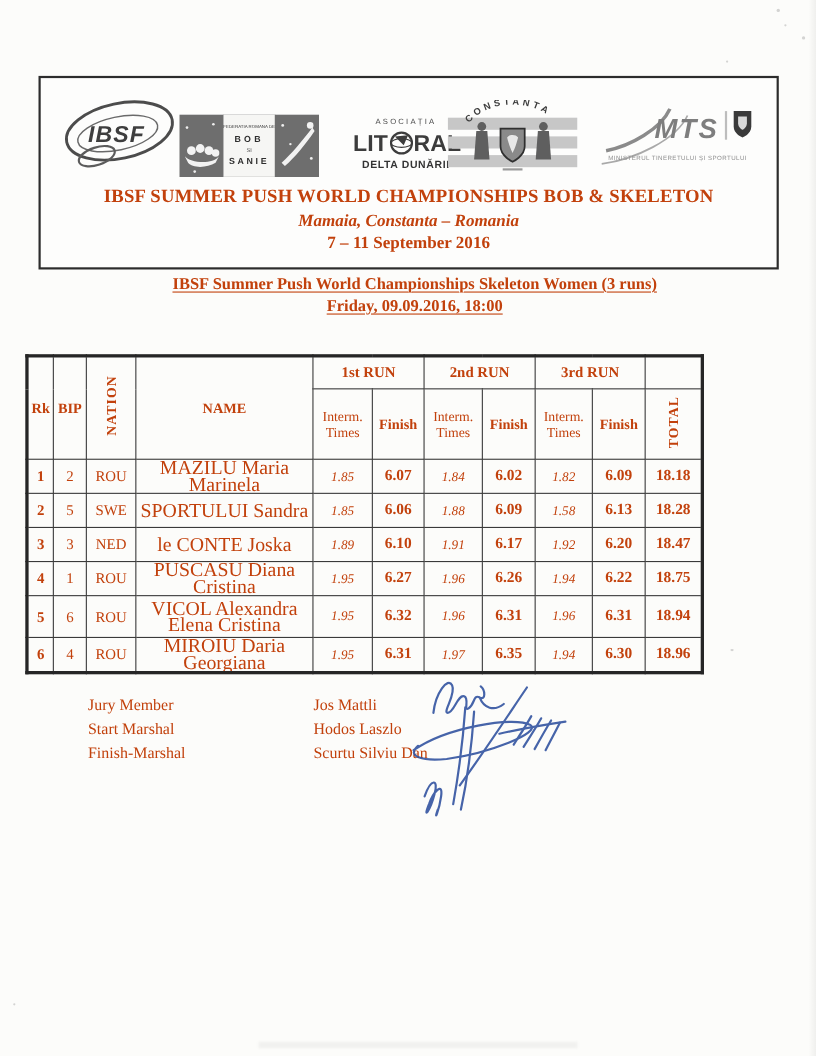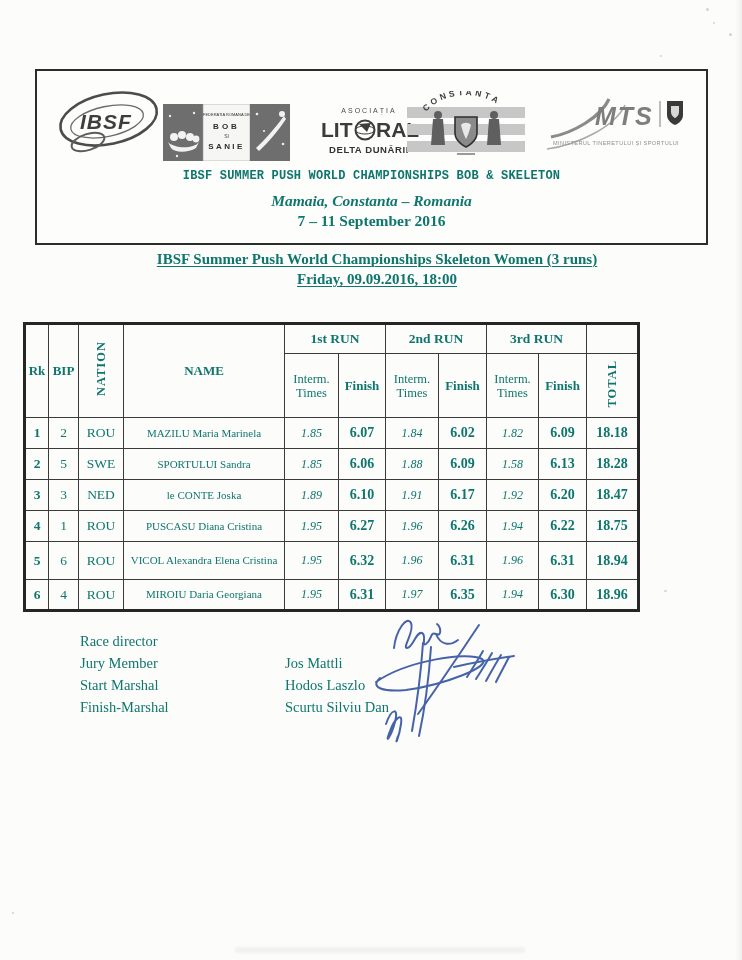--- a/index.html
+++ b/index.html
@@ -1,28 +1,28 @@
 <!DOCTYPE html>
 <html><head>
 <meta charset="utf-8">
 <style>
   html,body{margin:0;padding:0;background:#e9e9e9;}
   .page{
     position:relative;width:742px;height:960px;margin:0 auto;
     background:#fcfcfa;overflow:hidden;
-    font-family:"Liberation Serif", serif;color:#0f766e;
+    font-family:"Liberation Serif", serif;color:#c2410c;
   }
   
   .header-box{
     position:absolute;left:35px;top:69px;width:669px;height:172px;
     border:2px solid #2c2c2c;background:#fdfdfc;
   }
   .logo{position:absolute;}
   .title-line{position:absolute;left:0;width:100%;text-align:center;font-weight:bold;}
-  .title-1{top:98px;font-size:12px;letter-spacing:.2px;font-family:Liberation Mono, monospace;}
+  .title-1{top:98px;font-size:17px;letter-spacing:.2px;}
   .title-2{top:121px;font-size:15.5px;font-style:italic;}
   .title-3{top:141px;font-size:15.5px;}
   
   .subtitle{position:absolute;left:0;top:249px;width:100%;text-align:center;}
   .subtitle div{
     font-weight:bold;text-decoration:underline;
     text-decoration-thickness:1.4px;text-underline-offset:2px;
     font-size:15px;line-height:20px;padding-left:12px;
   }
   
@@ -43,21 +43,21 @@
   .run-label{font-size:13.5px;}
   .interm-h{font-size:12.5px;font-weight:normal;line-height:14px;padding:0 4px;}
   .vtext{
     writing-mode:vertical-rl;transform:rotate(180deg);
     font-weight:bold;font-size:12.5px;letter-spacing:1px;
     display:inline-block;line-height:1;
   }
   td.rk{font-weight:bold;font-size:13.5px;}
   td.bip{font-size:13.5px;}
   td.nation{font-size:13.5px;}
-  td.name{text-align:left;padding:1px 3px;font-size:11px;line-height:15px;}
+  td.name{text-align:left;padding:1px 3px;font-size:18px;line-height:15px;}
   td.interm{font-style:italic;font-size:12px;}
   td.finish{font-weight:bold;font-size:14px;}
   td.total{font-weight:bold;font-size:14px;}
   
   .officials{position:absolute;left:80px;top:630px;width:430px;font-size:14.5px;}
   .off-row{display:flex;line-height:22px;}
   .off-role{width:205px;}
   .off-name{flex:1;}
   
   .signature{position:absolute;left:366px;top:604px;}
@@ -284,21 +284,20 @@
         <td class="finish">6.35</td>
         <td class="interm">1.94</td>
         <td class="finish">6.30</td>
         <td class="total">18.96</td>
       </tr>
     </tbody>
   </table>
 
   <div class="officials">
     <div class="off-row">
-      <span class="off-role">Race director</span>
     </div>
     <div class="off-row">
       <span class="off-role">Jury Member</span>
       <span class="off-name">Jos Mattli</span>
     </div>
     <div class="off-row">
       <span class="off-role">Start Marshal</span>
       <span class="off-name">Hodos Laszlo</span>
     </div>
     <div class="off-row">

